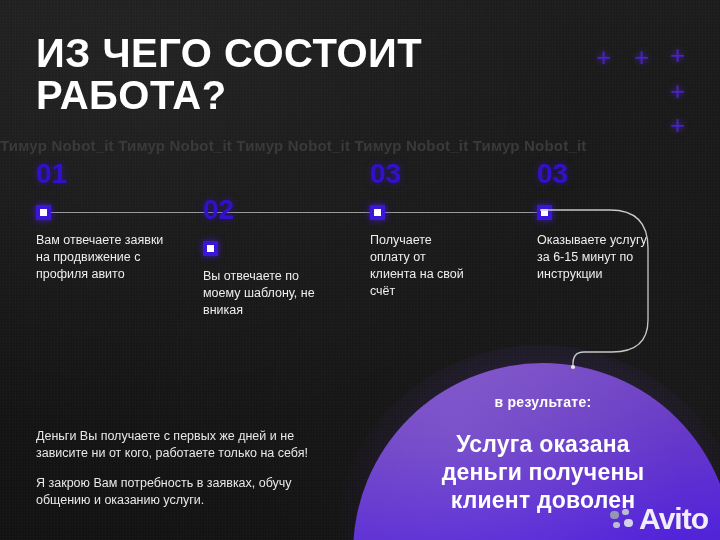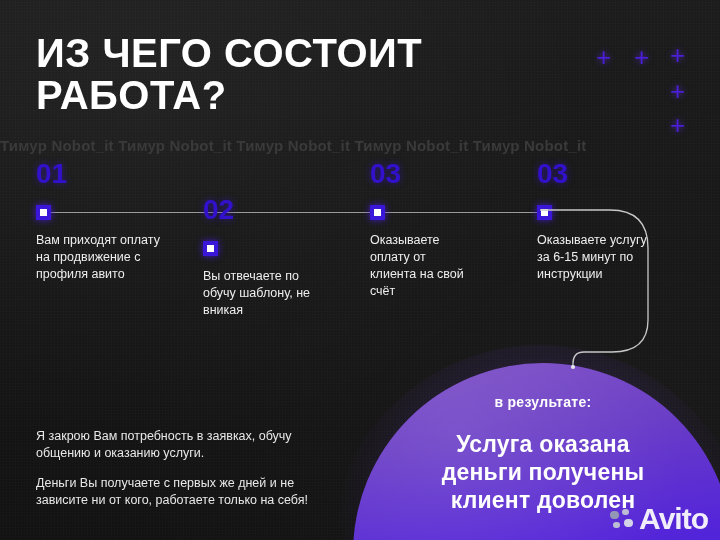--- a/index.html
+++ b/index.html
@@ -260,35 +260,35 @@
     </div>
 
   <div id="watermark">Тимур Nobot_it Тимур Nobot_it Тимур Nobot_it Тимур Nobot_it Тимур Nobot_it</div>
 
   <div id="timeline">
     <div id="connector-line" style="background: rgb(154, 154, 154);"></div>
     <div id="steps-host">
         <div class="step" style="left: 36px;">
           <div class="step-num">01</div>
           <div class="step-marker"></div>
-          <div class="step-text">Вам приходят оплату
+          <div class="step-text">Вам отвечаете заявки
 на продвижение с
 профиля авито</div>
         </div>
         <div class="step" style="left: 203px; margin-top: 36px;">
           <div class="step-num">02</div>
           <div class="step-marker"></div>
           <div class="step-text">Вы отвечаете по
-обучу шаблону, не
+моему шаблону, не
 вникая</div>
         </div>
         <div class="step" style="left: 370px;">
           <div class="step-num">03</div>
           <div class="step-marker"></div>
-          <div class="step-text">Оказываете
+          <div class="step-text">Получаете
 оплату от
 клиента на свой
 счёт</div>
         </div>
         <div class="step" style="left: 537px;">
           <div class="step-num">03</div>
           <div class="step-marker"></div>
           <div class="step-text">Оказываете услугу
 за 6-15 минут по
 инструкции</div>
@@ -304,24 +304,24 @@
   <div id="circle-glow"></div>
   <div id="circle">
     <div id="circle-inner-shade"></div>
   </div>
   <div id="result-label">в результате:</div>
   <div id="result-lines">Услуга оказана
 деньги получены
 клиент доволен</div>
 
   <div id="bottom-text">
+    <div class="bl-para">Деньги Вы получаете с первых же дней и не
+зависите ни от кого, работаете только на себя!</div>
     <div class="bl-para">Я закрою Вам потребность в заявках, обучу
 общению и оказанию услуги.</div>
-    <div class="bl-para">Деньги Вы получаете с первых же дней и не
-зависите ни от кого, работаете только на себя!</div>
   </div>
 
   <div id="avito">
     <div id="avito-mark">
         <i style="left: 0.6px; top: 2.6px; width: 8.8px; height: 8.8px; background: rgb(151, 160, 179);"></i>
         <i style="left: 12.6px; top: 0.6px; width: 6.8px; height: 6.8px; background: rgb(197, 202, 212);"></i>
         <i style="left: 3.6px; top: 13.6px; width: 6.8px; height: 6.8px; background: rgb(197, 202, 212);"></i>
         <i style="left: 14.6px; top: 10.6px; width: 8.8px; height: 8.8px; background: rgb(223, 227, 234);"></i>
       </div>
     <div id="avito-word">Avito</div>

